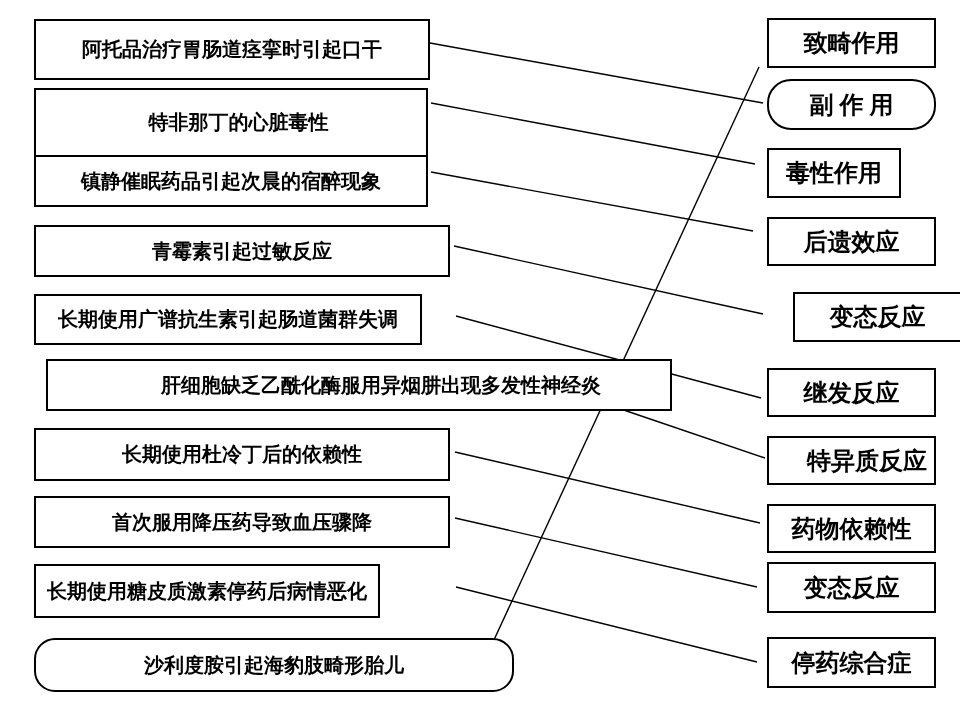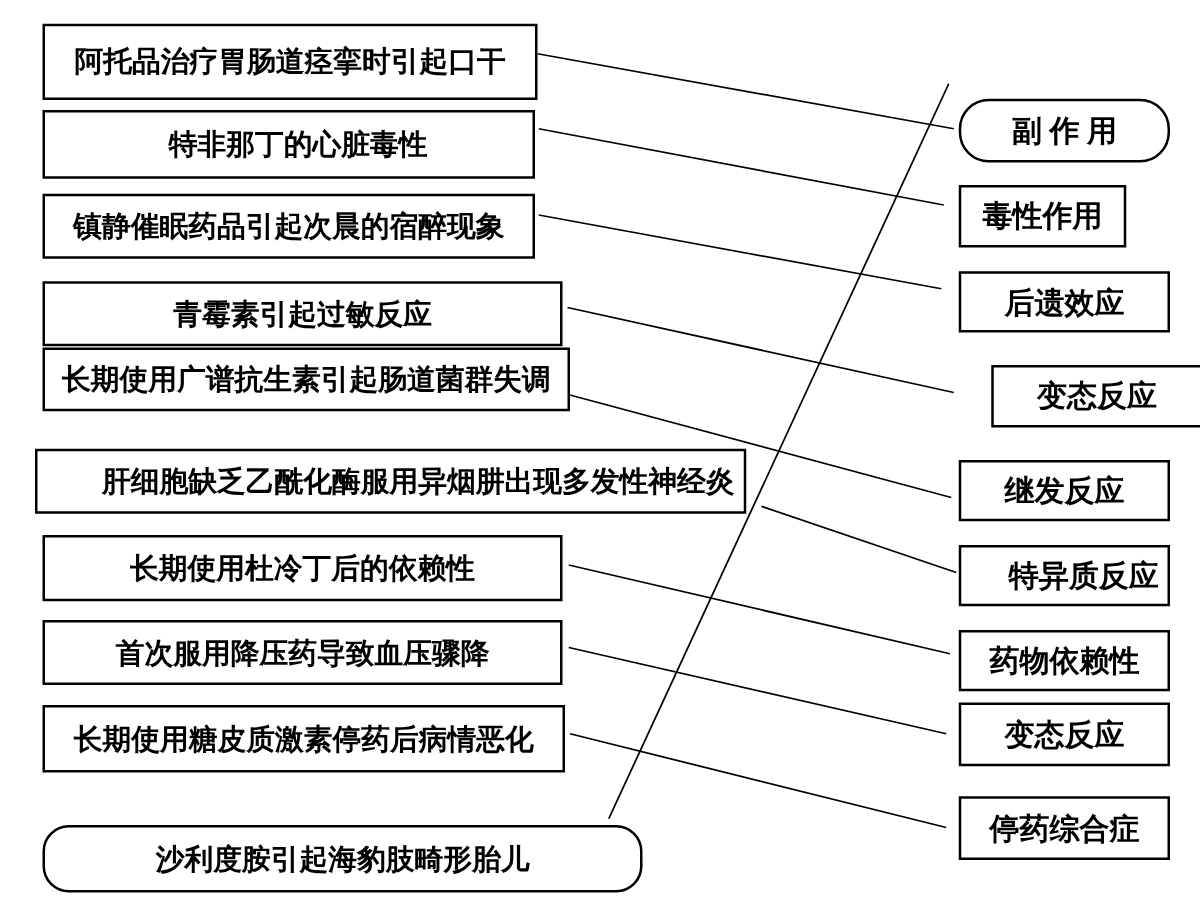--- a/index.html
+++ b/index.html
@@ -30,21 +30,21 @@
     background: #ffffff;
     display: flex;
     align-items: center;
     justify-content: center;
     text-align: center;
     font-weight: bold;
     color: #000000;
     white-space: nowrap;
     overflow: hidden;
   }
-  .left-box  { font-size: 23px; letter-spacing: 0px; }
+  .left-box  { font-size: 20px; letter-spacing: 0px; }
   .right-box { font-size: 24px; }
   line.connector {
     stroke: #000000;
     stroke-width: 1.4;
   }
 </style>
 </head>
 <body>
 
 <div id="slide">
@@ -56,30 +56,31 @@
     <line class="connector" x1="454" y1="246" x2="763" y2="314"></line>
     <line class="connector" x1="456" y1="316" x2="761" y2="398"></line>
     <line class="connector" x1="609" y1="405" x2="765" y2="458"></line>
     <line class="connector" x1="455" y1="452" x2="760" y2="523"></line>
     <line class="connector" x1="455" y1="518" x2="757" y2="587"></line>
     <line class="connector" x1="456" y1="587" x2="757" y2="662"></line>
     <line class="connector" x1="759" y1="67" x2="487" y2="655"></line>
   </svg>
 
   <div class="match-box left-box" style="left:34px;  top:19px;  width:396px; height:61px;">阿托品治疗胃肠道痉挛时引起口干</div>
-  <div class="match-box left-box" style="left:34px;  top:88px;  width:394px; height:55px;padding-left:15px;">特非那丁的心脏毒性</div>
+  <div class="match-box left-box" style="left:34px;  top:88px;  width:394px; height:69px;padding-left:15px;">特非那丁的心脏毒性</div>
   <div class="match-box left-box" style="left:34px;  top:155px; width:394px; height:52px;">镇静催眠药品引起次晨的宿醉现象</div>
   <div class="match-box left-box" style="left:34px;  top:225px; width:416px; height:52px;">青霉素引起过敏反应</div>
-  <div class="match-box left-box" style="left:34px;  top:278px; width:422px; height:51px;">长期使用广谱抗生素引起肠道菌群失调</div>
-  <div class="match-box left-box" style="left:28px;  top:359px; width:569px; height:52px;padding-left:44px;">肝细胞缺乏乙酰化酶服用异烟肼出现多发性神经炎</div>
+  <div class="match-box left-box" style="left:34px;  top:294px; width:388px; height:51px;">长期使用广谱抗生素引起肠道菌群失调</div>
+  <div class="match-box left-box" style="left:46px;  top:359px; width:626px; height:52px;padding-left:44px;">肝细胞缺乏乙酰化酶服用异烟肼出现多发性神经炎</div>
   <div class="match-box left-box" style="left:34px;  top:428px; width:416px; height:53px;">长期使用杜冷丁后的依赖性</div>
   <div class="match-box left-box" style="left:34px;  top:496px; width:416px; height:52px;">首次服用降压药导致血压骤降</div>
-  <div class="match-box left-box" style="left:34px;  top:564px; width:418px; height:54px;">长期使用糖皮质激素停药后病情恶化</div>
-  <div class="match-box left-box" style="left:34px;  top:660px; width:480px; height:54px;border-radius:21px;">沙利度胺引起海豹肢畸形胎儿</div>
+  <div class="match-box left-box" style="left:34px;  top:564px; width:346px; height:54px;">长期使用糖皮质激素停药后病情恶化</div>
+  <div class="match-box left-box" style="left:34px;  top:638px; width:480px; height:54px;border-radius:21px;">沙利度胺引起海豹肢畸形胎儿</div>
 
+  <div class="match-box right-box" style="left:767px; top:18px;  width:169px; height:50px;">致畸作用</div>
   <div class="match-box right-box" style="left:767px; top:79px;  width:169px; height:51px;border-radius:24px;">副 作 用</div>
   <div class="match-box right-box" style="left:767px; top:148px; width:134px; height:50px;">毒性作用</div>
   <div class="match-box right-box" style="left:767px; top:217px; width:169px; height:49px;">后遗效应</div>
   <div class="match-box right-box" style="left:793px; top:292px; width:169px; height:50px;">变态反应</div>
   <div class="match-box right-box" style="left:767px; top:368px; width:169px; height:49px;">继发反应</div>
   <div class="match-box right-box" style="left:767px; top:436px; width:169px; height:49px;padding-left:31px;">特异质反应</div>
   <div class="match-box right-box" style="left:767px; top:504px; width:169px; height:49px;">药物依赖性</div>
   <div class="match-box right-box" style="left:767px; top:562px; width:169px; height:51px;">变态反应</div>
   <div class="match-box right-box" style="left:767px; top:637px; width:169px; height:51px;">停药综合症</div>
 

